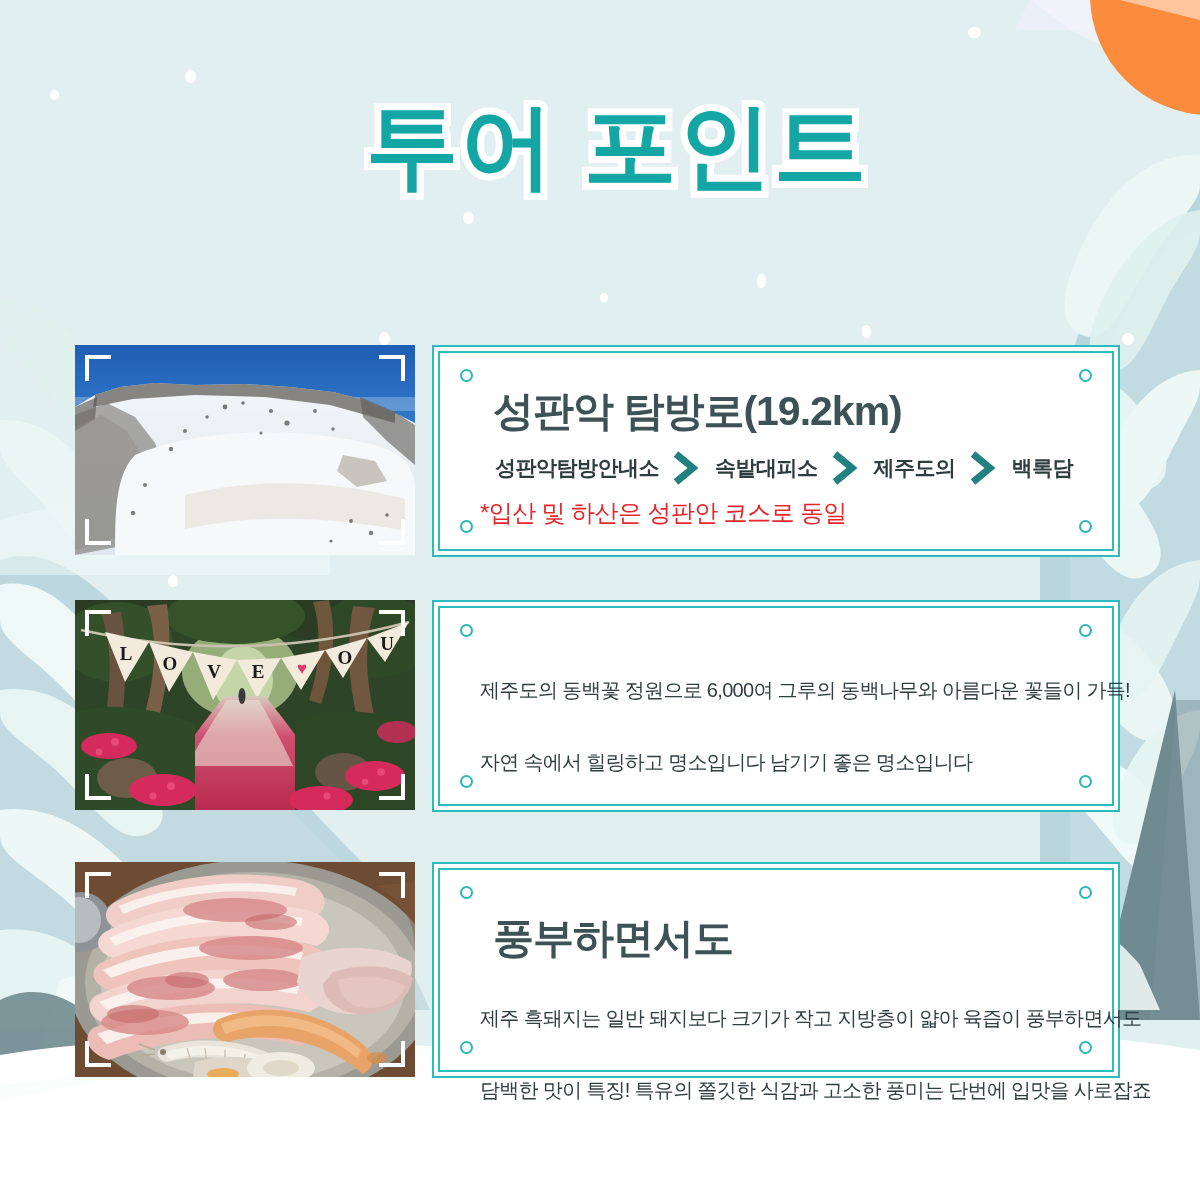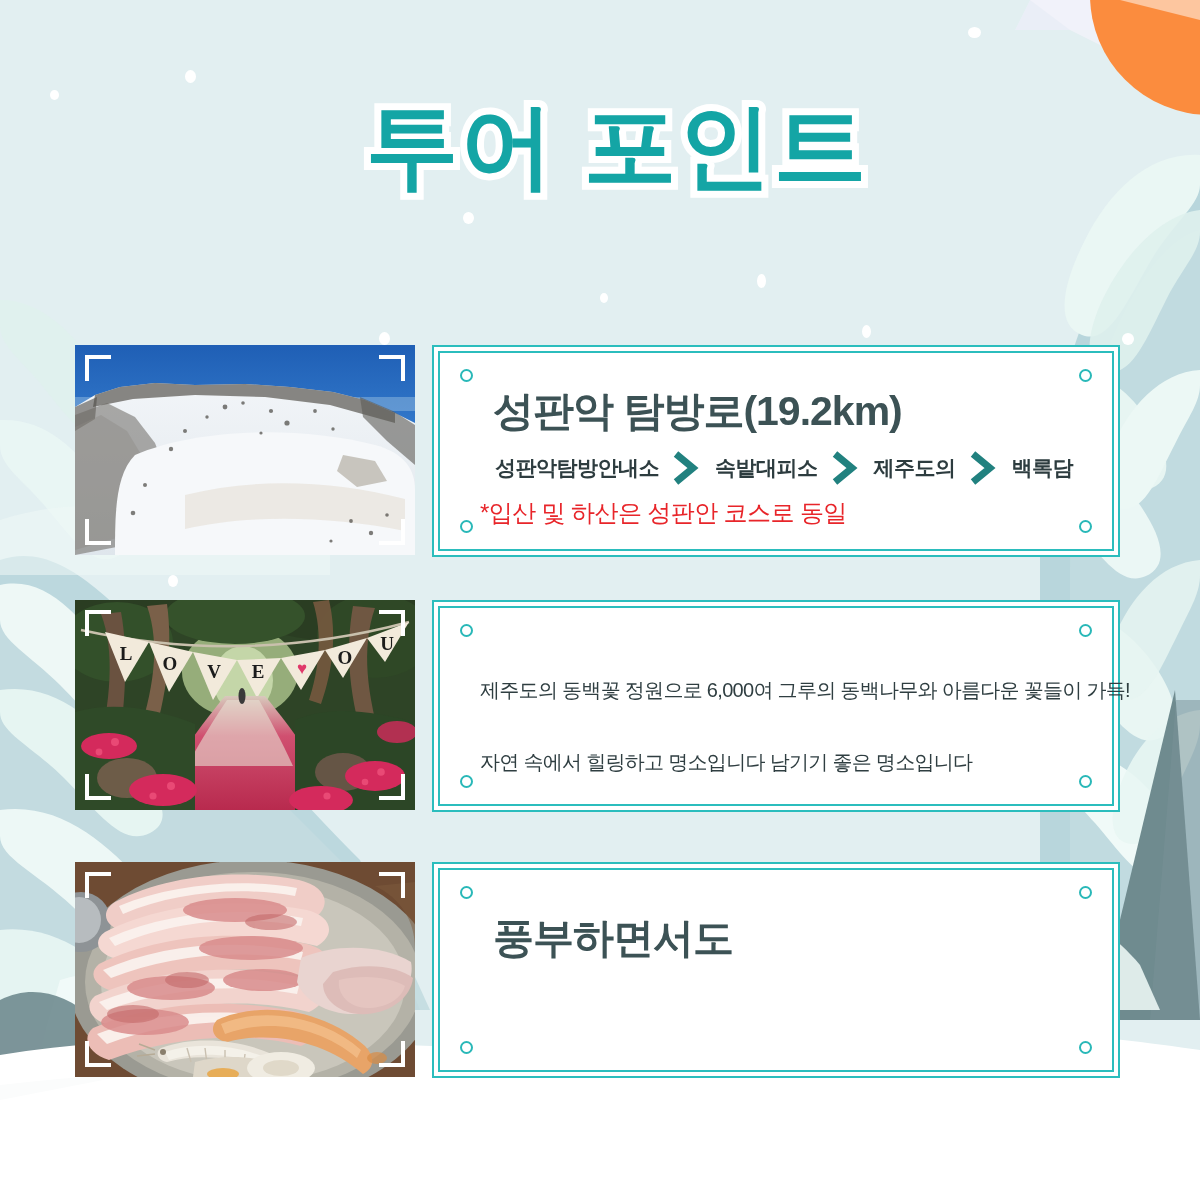--- a/index.html
+++ b/index.html
@@ -477,15 +477,19 @@
   </div>
 
   <div class="card">
     <div class="card-inner">
       <span class="dot-o d-tl"></span>
       <span class="dot-o d-tr"></span>
       <span class="dot-o d-bl"></span>
       <span class="dot-o d-br"></span>
 
       <div class="card-title">풍부하면서도</div>
+      <div class="desc">
+        <div>제주 흑돼지는 일반 돼지보다 크기가 작고 지방층이 얇아 육즙이 풍부하면서도</div>
+        <div>담백한 맛이 특징! 특유의 쫄깃한 식감과 고소한 풍미는 단번에 입맛을 사로잡죠</div>
+      </div>
     </div>
   </div>
 </div>
 
 </body></html>

